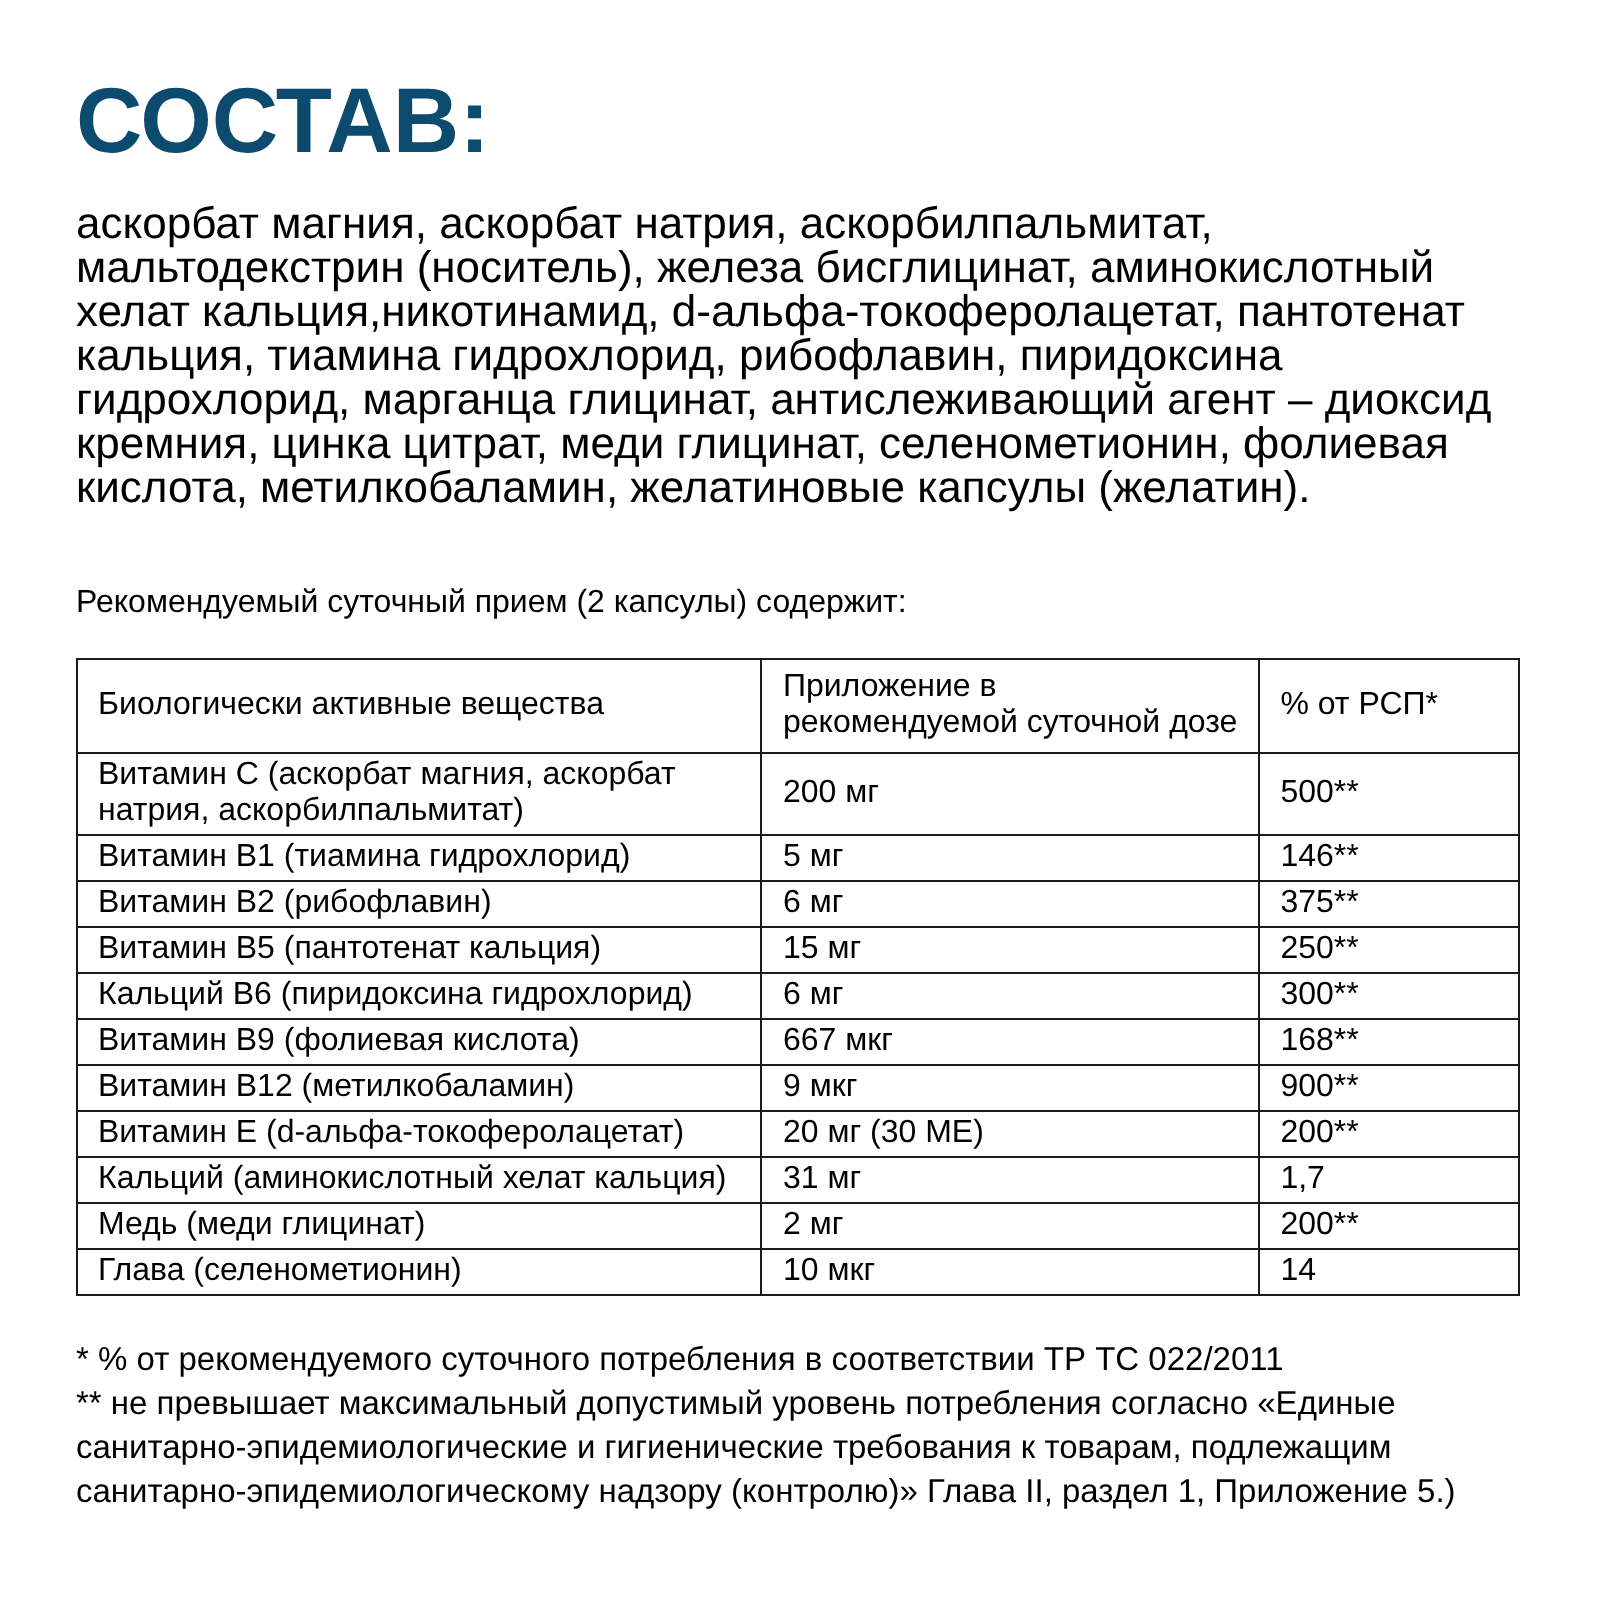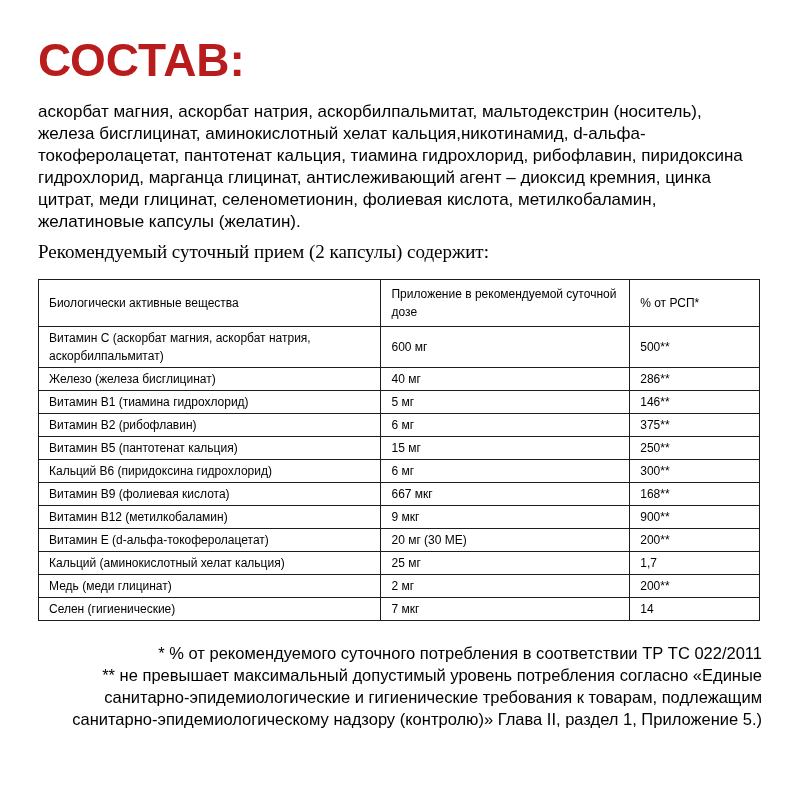--- a/index.html
+++ b/index.html
@@ -11,42 +11,41 @@
     font-family: "Liberation Sans", "DejaVu Sans", sans-serif;
     color: #000000;
   }
   .page { padding: 34px 38px 0 38px; }
 
   .title {
     font-size: 46px;
     font-weight: bold;
     line-height: 52px;
     letter-spacing: 0px;
-    color: #b91c1c;
+    color: #0c4a6e;
   }
 
   .ingredients {
     margin-top: 15px;
-    font-size: 17px;
+    font-size: 22px;
     line-height: 22px;
     max-width: 722px;
   }
 
   .intro {
-    margin-top: 8px;
-    font-size: 19px;
+    margin-top: 36px;
+    font-size: 16px;
     line-height: 22px;
-    font-family: Liberation Serif, serif;
   }
 
   table.nutrients {
     margin-top: 16px;
     width: 722px;
     border-collapse: collapse;
-    font-size: 12px;
+    font-size: 16px;
     table-layout: fixed;
     border-radius: 29px;
   }
   table.nutrients col.c1 { width: 47.5%; }
   table.nutrients col.c2 { width: 34.5%; }
   table.nutrients col.c3 { width: 18%; }
   table.nutrients th,
   table.nutrients td {
     border: 1.5px solid #1c1c1c;
     padding: 2px 10px;
@@ -56,21 +55,21 @@
     line-height: 18px;
   }
   table.nutrients th { padding: 5px 10px; }
 
   .footnotes {
     margin-top: 21px;
     font-size: 16.5px;
     line-height: 22px;
     max-width: 726px;
   }
-  .footnotes p { margin: 0; text-align: right; }
+  .footnotes p { margin: 0; }
 </style>
 </head>
 <body>
 
 <div class="page">
 
   <h1 class="title">СОСТАВ:</h1>
 
   <p class="ingredients">аскорбат магния, аскорбат натрия, аскорбилпальмитат, мальтодекстрин (носитель), железа бисглицинат, аминокислотный хелат кальция,никотинамид, d-альфа-токоферолацетат, пантотенат кальция, тиамина гидрохлорид, рибофлавин, пиридоксина гидрохлорид, марганца глицинат, антислеживающий агент – диоксид кремния, цинка цитрат, меди глицинат, селенометионин, фолиевая кислота, метилкобаламин, желатиновые капсулы (желатин).</p>
 
@@ -85,27 +84,22 @@
     <thead>
       <tr>
         <th>Биологически активные вещества</th>
         <th>Приложение в рекомендуемой суточной дозе</th>
         <th>% от РСП*</th>
       </tr>
     </thead>
     <tbody>
       <tr>
         <td>Витамин С (аскорбат магния, аскорбат натрия, аскорбилпальмитат)</td>
-        <td>600 мг</td>
+        <td>200 мг</td>
         <td>500**</td>
-      </tr>
-      <tr>
-        <td>Железо (железа бисглицинат)</td>
-        <td>40 мг</td>
-        <td>286**</td>
       </tr>
       <tr>
         <td>Витамин В1 (тиамина гидрохлорид)</td>
         <td>5 мг</td>
         <td>146**</td>
       </tr>
       <tr>
         <td>Витамин В2 (рибофлавин)</td>
         <td>6 мг</td>
         <td>375**</td>
@@ -130,31 +124,31 @@
         <td>9 мкг</td>
         <td>900**</td>
       </tr>
       <tr>
         <td>Витамин Е (d-альфа-токоферолацетат)</td>
         <td>20 мг (30 МЕ)</td>
         <td>200**</td>
       </tr>
       <tr>
         <td>Кальций (аминокислотный хелат кальция)</td>
-        <td>25 мг</td>
+        <td>31 мг</td>
         <td>1,7</td>
       </tr>
       <tr>
         <td>Медь (меди глицинат)</td>
         <td>2 мг</td>
         <td>200**</td>
       </tr>
       <tr>
-        <td>Селен (гигиенические)</td>
-        <td>7 мкг</td>
+        <td>Глава (селенометионин)</td>
+        <td>10 мкг</td>
         <td>14</td>
       </tr>
     </tbody>
   </table>
 
   <div class="footnotes">
     <p>* % от рекомендуемого суточного потребления в соответствии ТР ТС 022/2011</p>
     <p>** не превышает максимальный допустимый уровень потребления согласно «Единые санитарно-эпидемиологические и гигиенические требования к товарам, подлежащим санитарно-эпидемиологическому надзору (контролю)» Глава II, раздел 1, Приложение 5.)</p>
   </div>
 

